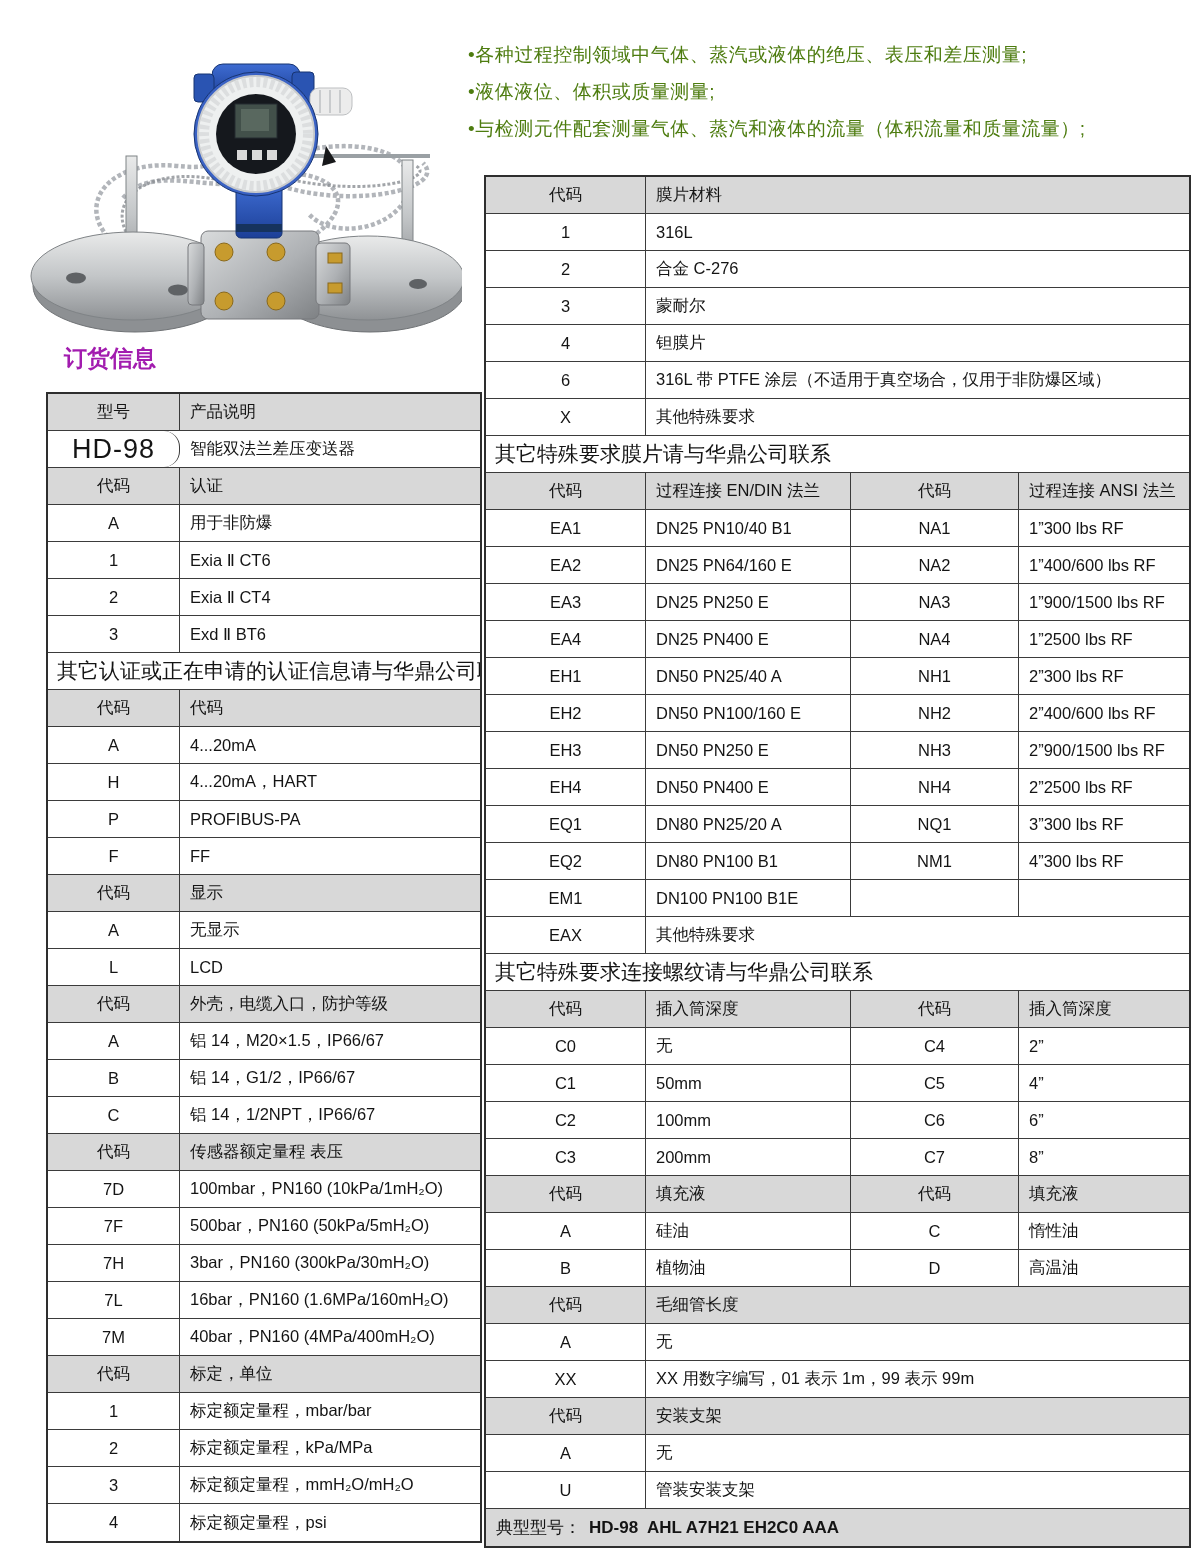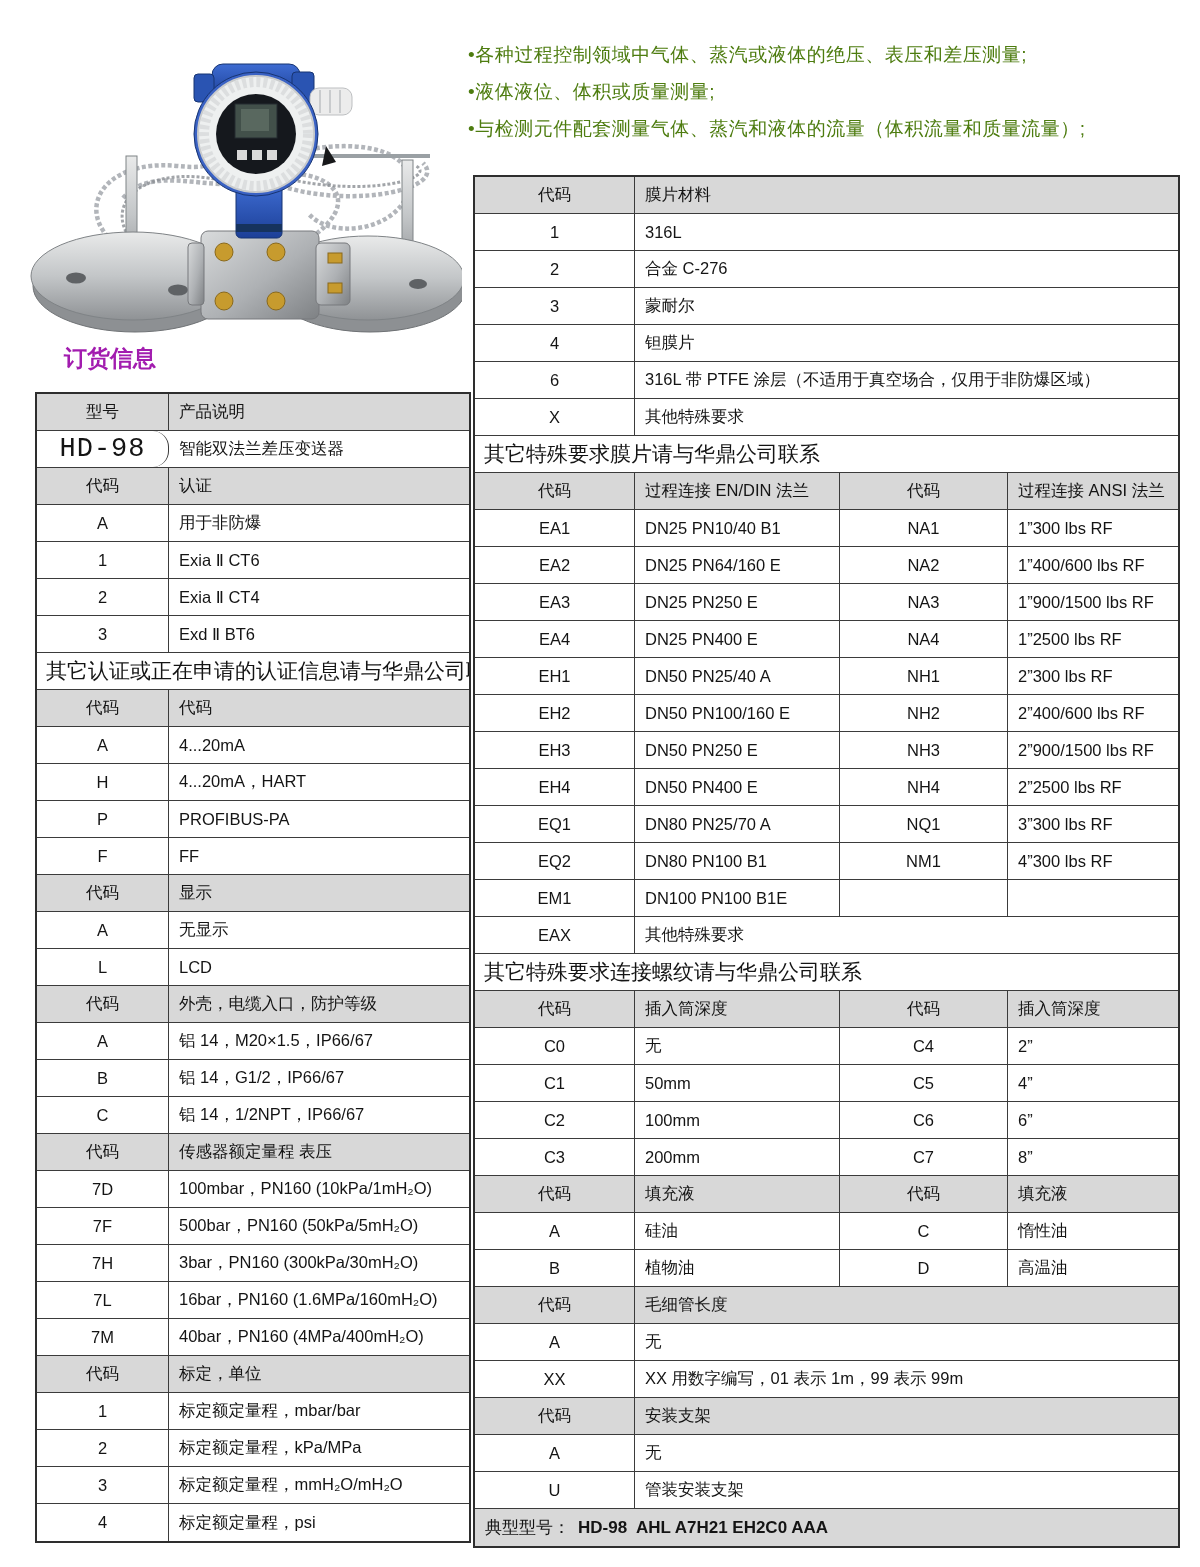--- a/index.html
+++ b/index.html
@@ -9,37 +9,37 @@
   html,body{margin:0;padding:0;}
   body{
     width:1200px;height:1567px;position:relative;background:#ffffff;
     font-family:"Liberation Sans","DejaVu Sans",sans-serif;color:#141414;
     overflow:hidden;
   }
   .photo{position:absolute;left:28px;top:38px;width:434px;height:298px;}
   .bullets{position:absolute;left:468px;top:36px;width:716px;}
   .bullet{font-size:19px;line-height:37px;color:#4d7c0f;letter-spacing:0.5px;}
   .section-title{position:absolute;left:64px;top:343px;font-size:23px;font-weight:bold;color:#a21caf;}
-  .tbl{position:absolute;border:2px solid #2e2e2e;background:#fff;display:flex;flex-direction:column;box-sizing:border-box;}
+  .tbl{position:absolute;border:2px solid #2e2e2e;background:#fff;display:flex;flex-direction:column;box-sizing:border-box;margin-left:11px;}
   #left-tbl{left:35px;top:392px;width:436px;}
   #right-tbl{left:473px;top:175px;width:707px;}
   .row{display:flex;height:37px;box-sizing:border-box;border-bottom:1.5px solid var(--bd);}
   .tbl .row:last-child{border-bottom:none;}
   .hdr{background:var(--hdr);}
   .cell{box-sizing:border-box;border-right:1.5px solid var(--bd);display:flex;align-items:center;font-size:16.5px;overflow:hidden;white-space:nowrap;}
   .row .cell:last-child{border-right:none;}
   .code{justify-content:center;text-align:center;}
   .desc{padding-left:10px;}
   .full{flex:1;}
   .lc0{width:132px;flex:none;}
   .rc0{width:160px;flex:none;}
   .rc1{width:205px;flex:none;text-align:center;}
   .rc2{width:168px;flex:none;}
   .span-cell{padding-left:9px;font-size:21px;}
-  .model-code{font-family:Liberation Mono, monospace;font-size:27px;letter-spacing:1px;border-radius:16px;}
+  .model-code{font-family:Liberation Sans, sans-serif;font-size:27px;letter-spacing:1px;border-radius:16px;}
   .model-row{font-size:17px;}
   .model-val{font-weight:bold;margin-left:8px;white-space:pre;}
 </style>
 </head>
 <body>
 
 <div class="photo">
   <svg viewBox="0 0 434 298" width="434" height="298">
     <defs>
       <linearGradient id="metal" x1="0" y1="0" x2="0" y2="1">
@@ -341,21 +341,21 @@
       <div class="cell full desc">2”900/1500 lbs RF</div>
     </div>
     <div class="row">
       <div class="cell rc0 code">EH4</div>
       <div class="cell rc1 desc">DN50 PN400 E</div>
       <div class="cell rc2 code">NH4</div>
       <div class="cell full desc">2”2500 lbs RF</div>
     </div>
     <div class="row">
       <div class="cell rc0 code">EQ1</div>
-      <div class="cell rc1 desc">DN80 PN25/70 A</div>
+      <div class="cell rc1 desc">DN80 PN25/20 A</div>
       <div class="cell rc2 code">NQ1</div>
       <div class="cell full desc">3”300 lbs RF</div>
     </div>
     <div class="row">
       <div class="cell rc0 code">EQ2</div>
       <div class="cell rc1 desc">DN80 PN100 B1</div>
       <div class="cell rc2 code">NM1</div>
       <div class="cell full desc">4”300 lbs RF</div>
     </div>
     <div class="row">

